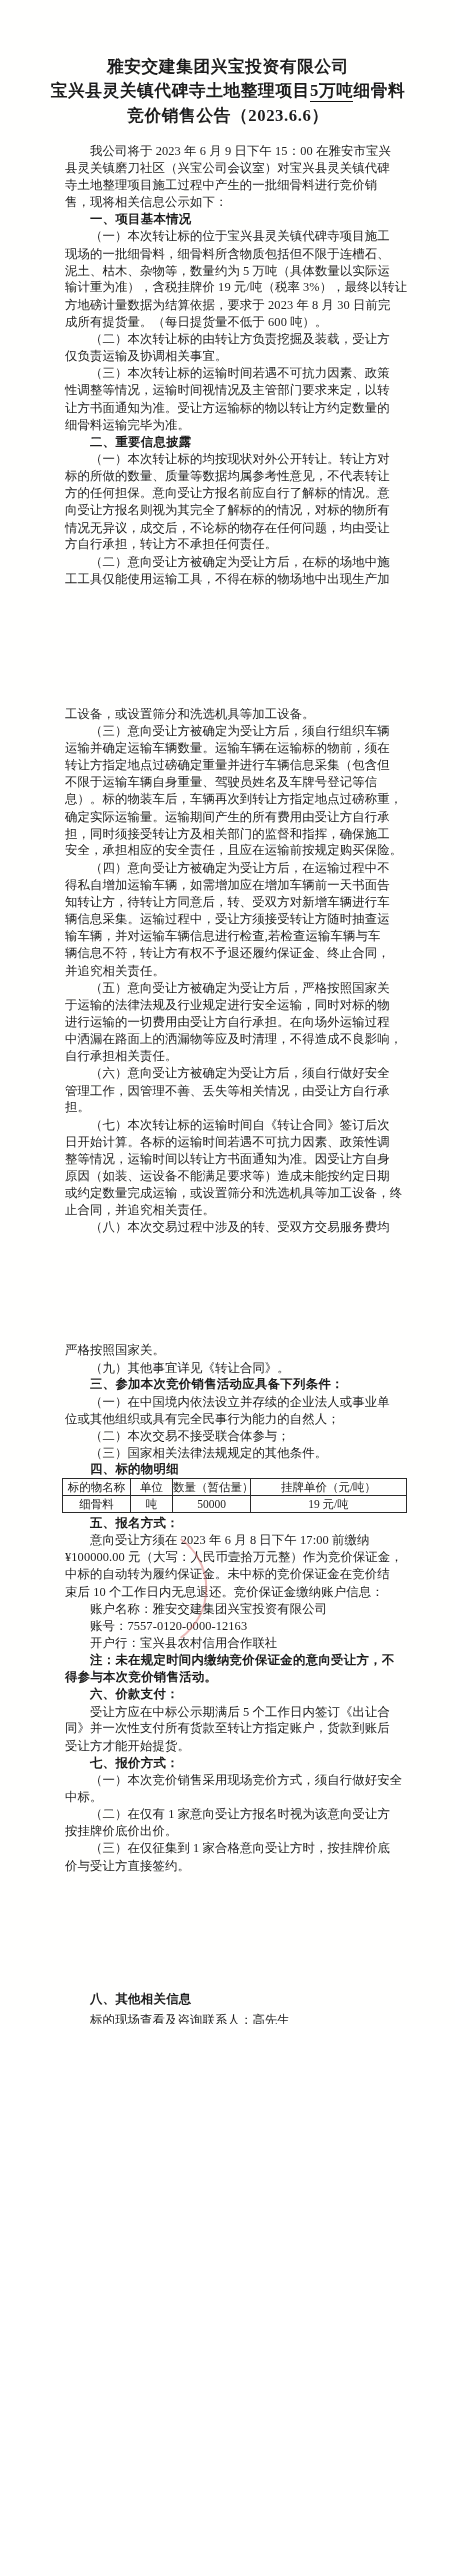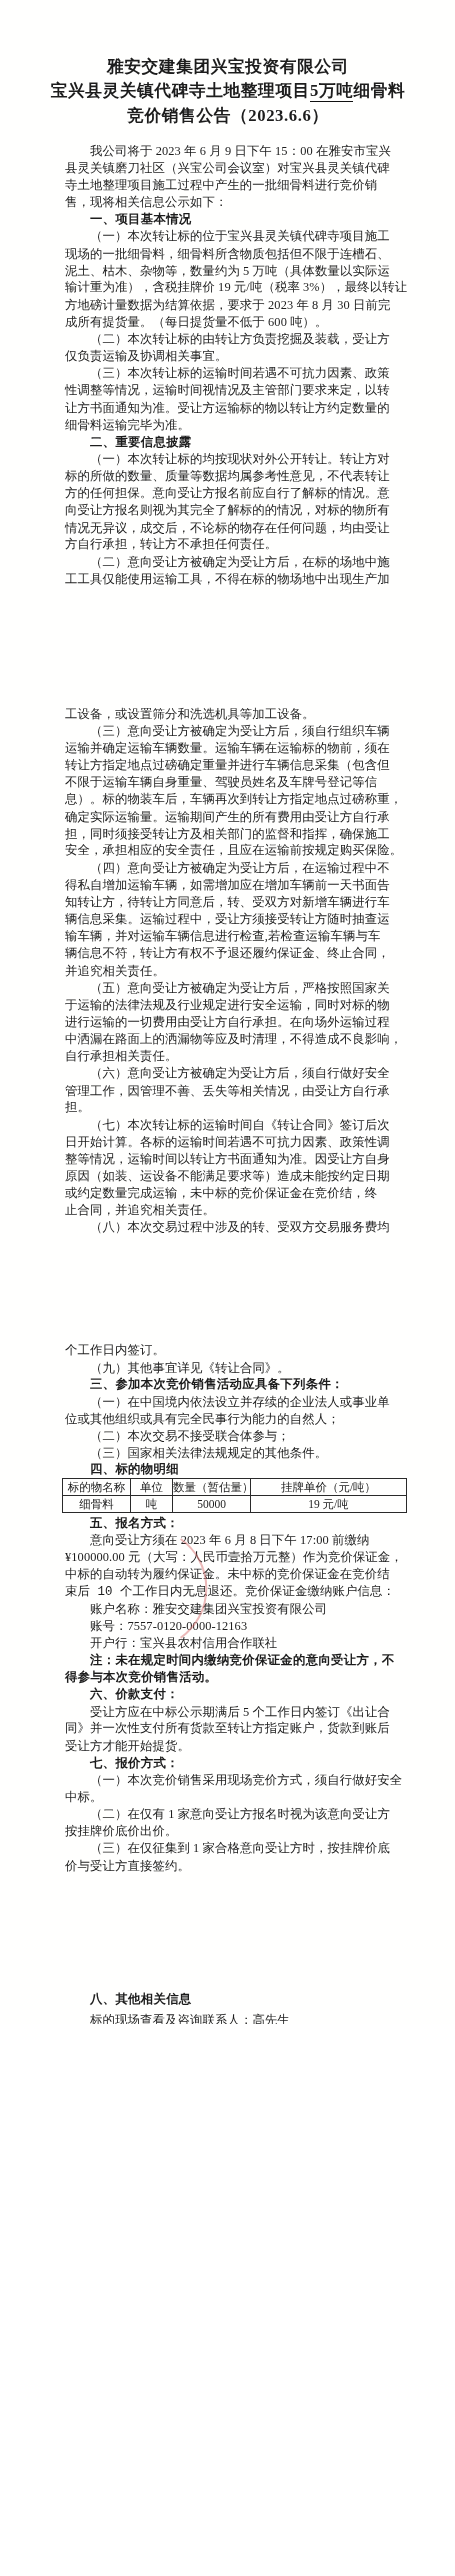--- a/index.html
+++ b/index.html
@@ -74,36 +74,36 @@
       <div class="line" style="left: 65px; top: 1016px;">进行运输的一切费用由受让方自行承担。在向场外运输过程</div>
       <div class="line" style="left: 65px; top: 1033px;">中洒漏在路面上的洒漏物等应及时清理，不得造成不良影响，</div>
       <div class="line" style="left: 65px; top: 1050px;">自行承担相关责任。</div>
       <div class="line" style="left: 90px; top: 1067px;">（六）意向受让方被确定为受让方后，须自行做好安全</div>
       <div class="line" style="left: 65px; top: 1085px;">管理工作，因管理不善、丢失等相关情况，由受让方自行承</div>
       <div class="line" style="left: 65px; top: 1101px;">担。</div>
       <div class="line" style="left: 90px; top: 1119px;">（七）本次转让标的运输时间自《转让合同》签订后次</div>
       <div class="line" style="left: 65px; top: 1136px;">日开始计算。各标的运输时间若遇不可抗力因素、政策性调</div>
       <div class="line" style="left: 65px; top: 1153px;">整等情况，运输时间以转让方书面通知为准。因受让方自身</div>
       <div class="line" style="left: 65px; top: 1170px;">原因（如装、运设备不能满足要求等）造成未能按约定日期</div>
-      <div class="line" style="left: 65px; top: 1187px;">或约定数量完成运输，未中标的竞价保证金在竞价结，终</div>
+      <div class="line" style="left: 65px; top: 1187px;">或约定数量完成运输，或设置筛分和洗选机具等加工设备，终</div>
       <div class="line" style="left: 65px; top: 1204px;">止合同，并追究相关责任。</div>
       <div class="line" style="left: 90px; top: 1221px;">（八）本次交易过程中涉及的转、受双方交易服务费均</div>
-      <div class="line" style="left: 65px; top: 1344px;">个工作日内签订。</div>
+      <div class="line" style="left: 65px; top: 1344px;">严格按照国家关。</div>
       <div class="line" style="left: 90px; top: 1362px;">（九）其他事宜详见《转让合同》。</div>
       <div class="line bold" style="left: 90px; top: 1379px; font-family: Liberation Mono, monospace;">三、参加本次竞价销售活动应具备下列条件：</div>
       <div class="line" style="left: 90px; top: 1396px;">（一）在中国境内依法设立并存续的企业法人或事业单</div>
       <div class="line" style="left: 65px; top: 1413px;">位或其他组织或具有完全民事行为能力的自然人；</div>
       <div class="line" style="left: 90px; top: 1430px;">（二）本次交易不接受联合体参与；</div>
       <div class="line" style="left: 90px; top: 1447px;">（三）国家相关法律法规规定的其他条件。</div>
       <div class="line bold" style="left: 90px; top: 1463px; text-align: right;">四、标的物明细</div>
       <div class="line bold" style="left: 90px; top: 1517px;">五、报名方式：</div>
       <div class="line" style="left: 90px; top: 1534px;">意向受让方须在 2023 年 6 月 8 日下午 17:00 前缴纳</div>
       <div class="line" style="left: 65px; top: 1551px;">¥100000.00 元（大写：人民币壹拾万元整）作为竞价保证金，</div>
       <div class="line" style="left: 65px; top: 1568px;">中标的自动转为履约保证金。未中标的竞价保证金在竞价结</div>
-      <div class="line" style="left: 65px; top: 1586px; font-family: Liberation Mono, monospace;">束后 10 个工作日内无息退还。竞价保证金缴纳账户信息：</div>
+      <div class="line" style="left: 65px; top: 1586px;">束后 10 个工作日内无息退还。竞价保证金缴纳账户信息：</div>
       <div class="line" style="left: 90px; top: 1603px;">账户名称：雅安交建集团兴宝投资有限公司</div>
       <div class="line" style="left: 90px; top: 1620px;">账号：7557-0120-0000-12163</div>
       <div class="line" style="left: 90px; top: 1637px;">开户行：宝兴县农村信用合作联社</div>
       <div class="line bold" style="left: 90px; top: 1654px;">注：未在规定时间内缴纳竞价保证金的意向受让方，不</div>
       <div class="line bold" style="left: 65px; top: 1671px;">得参与本次竞价销售活动。</div>
       <div class="line bold" style="left: 90px; top: 1688px;">六、价款支付：</div>
       <div class="line" style="left: 90px; top: 1706px;">受让方应在中标公示期满后 5 个工作日内签订《出让合</div>
       <div class="line" style="left: 65px; top: 1722px;">同》并一次性支付所有货款至转让方指定账户，货款到账后</div>
       <div class="line" style="left: 65px; top: 1740px;">受让方才能开始提货。</div>
       <div class="line bold" style="left: 90px; top: 1757px;">七、报价方式：</div>

